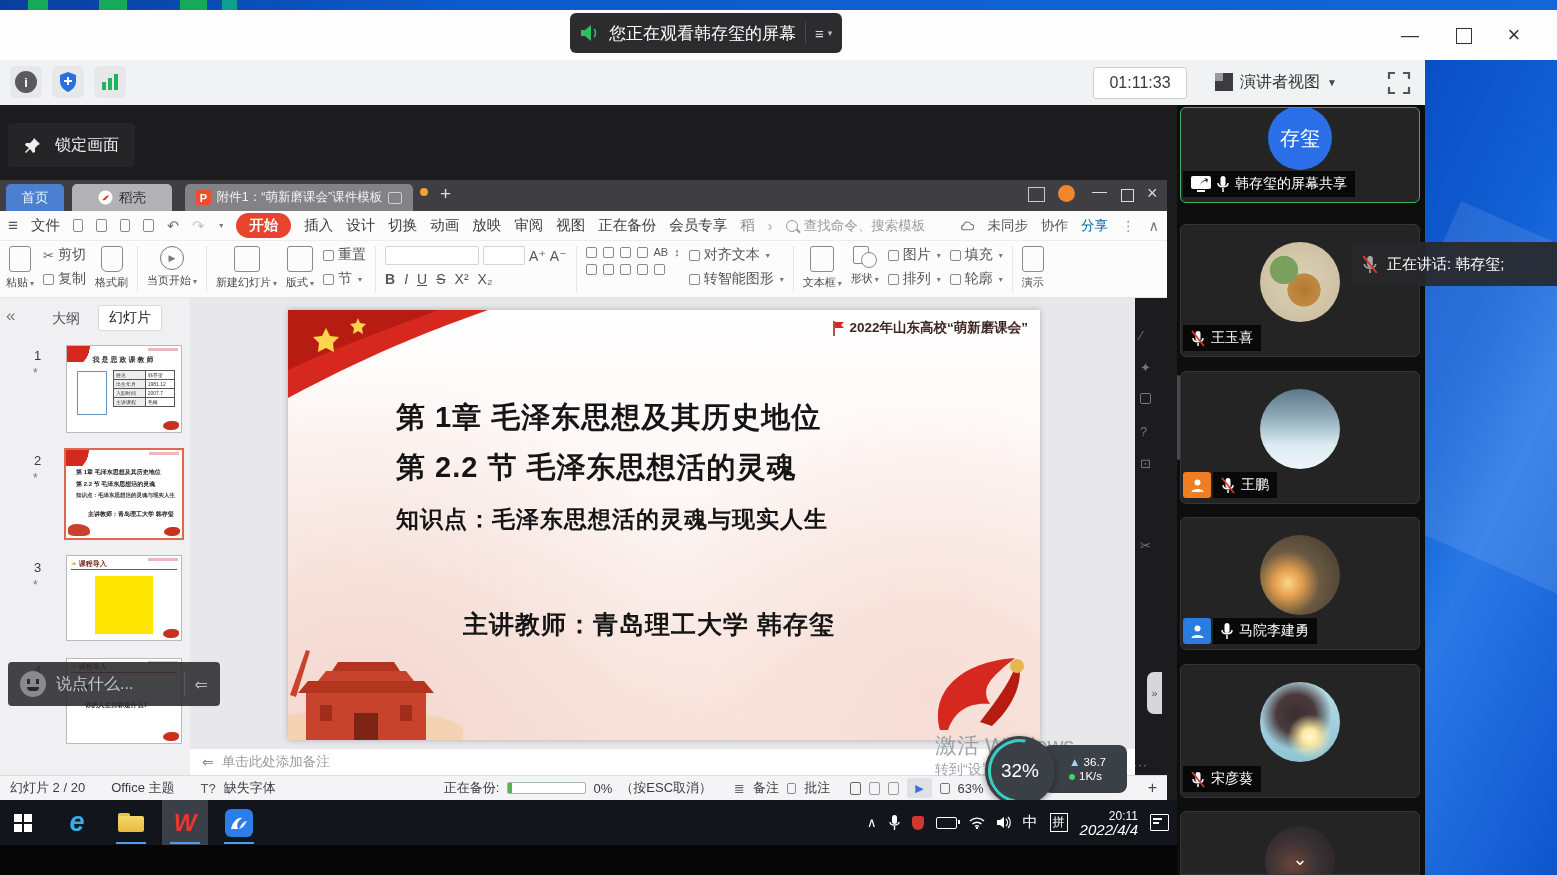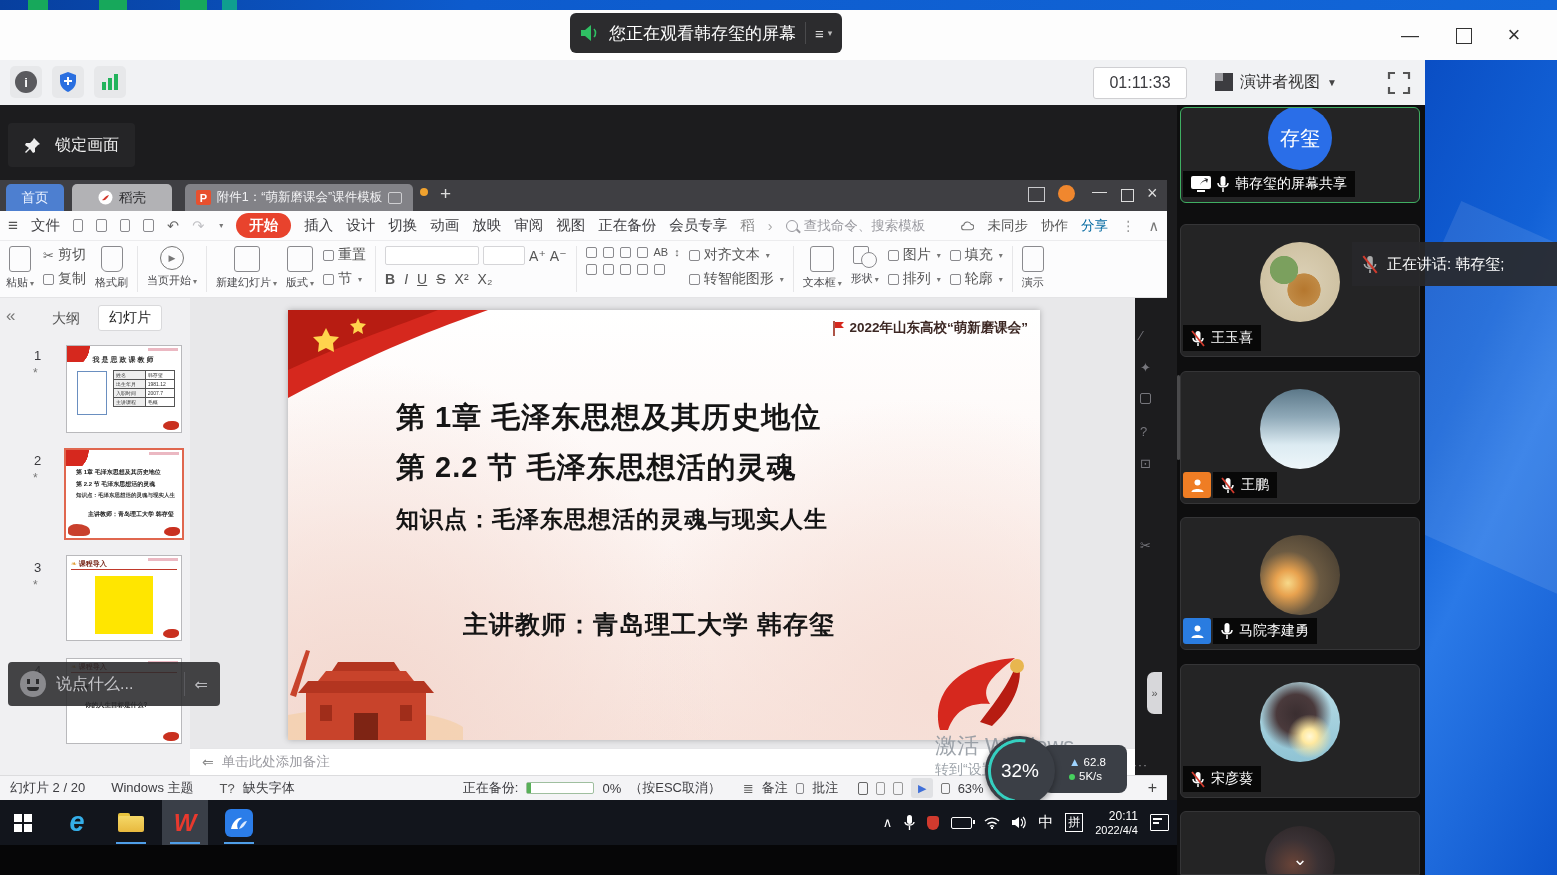--- a/index.html
+++ b/index.html
@@ -502,21 +502,21 @@
       <div id="handle" class="a">»</div>
       <span class="a" style="left:1133px;top:578px;color:#9a9a9e;font-size:12px;letter-spacing:1px;">···</span>
 
       <div id="notes" class="a">
         <span style="color:#888;font-size:14px;">⇐</span>
         <span style="color:#9a9aa0;font-size:13.5px;">单击此处添加备注</span>
       </div>
 
       <div id="statusbar" class="a">
         <span class="sbi">幻灯片 2 / 20</span>
-        <span class="sbi" style="margin-left:18px;">Windows 主题</span>
+        <span class="sbi" style="margin-left:18px;">Office 主题</span>
         <span class="sbi" style="margin-left:18px;color:#555;">T?</span>
         <span class="sbi">缺失字体</span>
         <span class="sbi" style="margin-left:160px;">正在备份:</span>
         <span id="bkbar">
             <i></i>
           </span>
         <span class="sbi">0%</span>
         <span class="sbi">（按ESC取消）</span>
         <span class="sbi" style="margin-left:14px;color:#666;">≣</span>
         <span class="sbi">备注</span>
@@ -540,22 +540,22 @@
         <div style="position:absolute;left:7px;bottom:6px;width:12px;height:4px;background:#2a2a2c;border-radius:0 0 6px 6px;"></div>
       </div>
       <span style="color:#c6c6ca;font-size:16px;flex:1;">说点什么...</span>
       <div style="width:1px;height:24px;background:#5a5a5e;"></div>
       <span style="color:#b8b8bc;font-size:16px;">⇐</span>
     </div>
 
     <div id="wm1" class="a">激活 Windows</div>
     <div id="wm2" class="a">转到“设置”以激活 Windows。</div>
     <div id="netpill" class="a">
-      <span style="white-space:nowrap;"><span style="color:#9fd4ff;">▲</span> <span>62.8</span></span>
-      <span style="white-space:nowrap;"><span class="gdot"></span><span>5K/s</span></span>
+      <span style="white-space:nowrap;"><span style="color:#9fd4ff;">▲</span> <span>36.7</span></span>
+      <span style="white-space:nowrap;"><span class="gdot"></span><span>1K/s</span></span>
     </div>
     <div id="netcirc" class="a">
       <span>32%</span>
     </div>
 
     <div id="taskbar" class="a">
       <div class="tbapp">
         <div style="display:grid;grid-template-columns:8px 8px;grid-gap:2px;">
           <div style="width:8px;height:8px;background:#fff;"></div>
             <div style="width:8px;height:8px;background:#fff;"></div>
@@ -601,21 +601,21 @@
             <circle cx="8" cy="11" r="1.2" fill="#fff"></circle>
           </svg>
         <svg width="14" height="13" viewBox="0 0 14 13">
             <path d="M0 4h3l4-3v11l-4-3H0z" fill="#fff"></path>
             <path d="M9 3c2 2 2 5 0 7M11 1c3 3 3 8 0 11" stroke="#fff" stroke-width="1.2" fill="none"></path>
           </svg>
         <span style="font-size:15px;">中</span>
         <span style="font-size:12px;border:1px solid #fff;padding:0 2px;">拼</span>
         <div id="clock">
           <span>20:11</span>
-          <span style="font-size:11px;">2022/4/4</span>
+          <span style="font-size:15px;font-style:italic;">2022/4/4</span>
         </div>
         <div style="width:17px;height:15px;border:1.4px solid #fff;border-radius:1px;position:relative;">
           <div style="position:absolute;left:2px;top:3px;width:9px;height:1.5px;background:#fff;"></div>
           <div style="position:absolute;left:2px;top:7px;width:6px;height:1.5px;background:#fff;"></div>
         </div>
       </div>
     </div>
     <div id="blackstrip" class="a"></div>
   </div>
 

